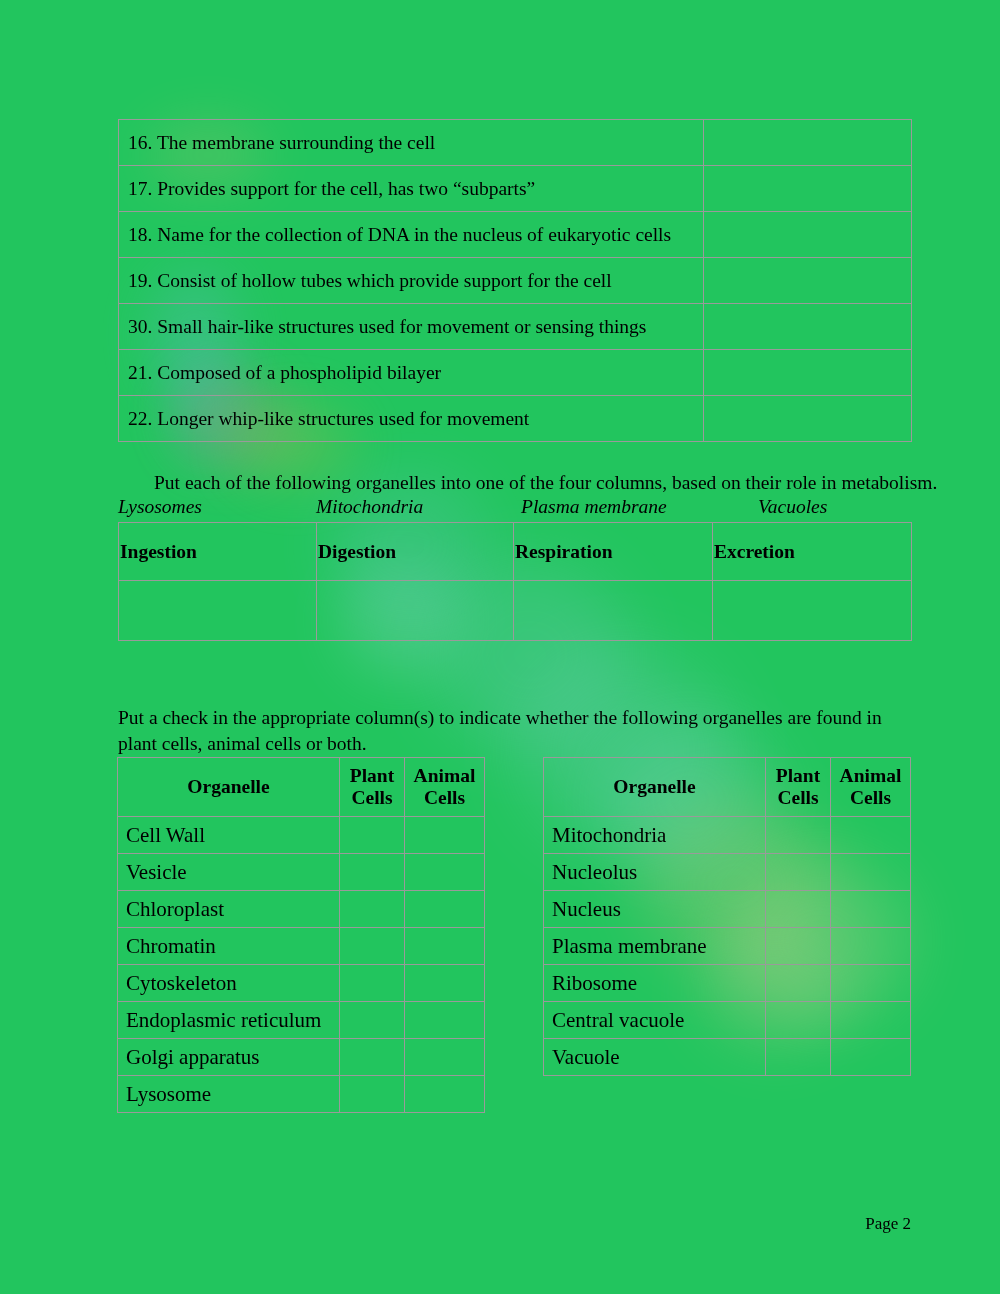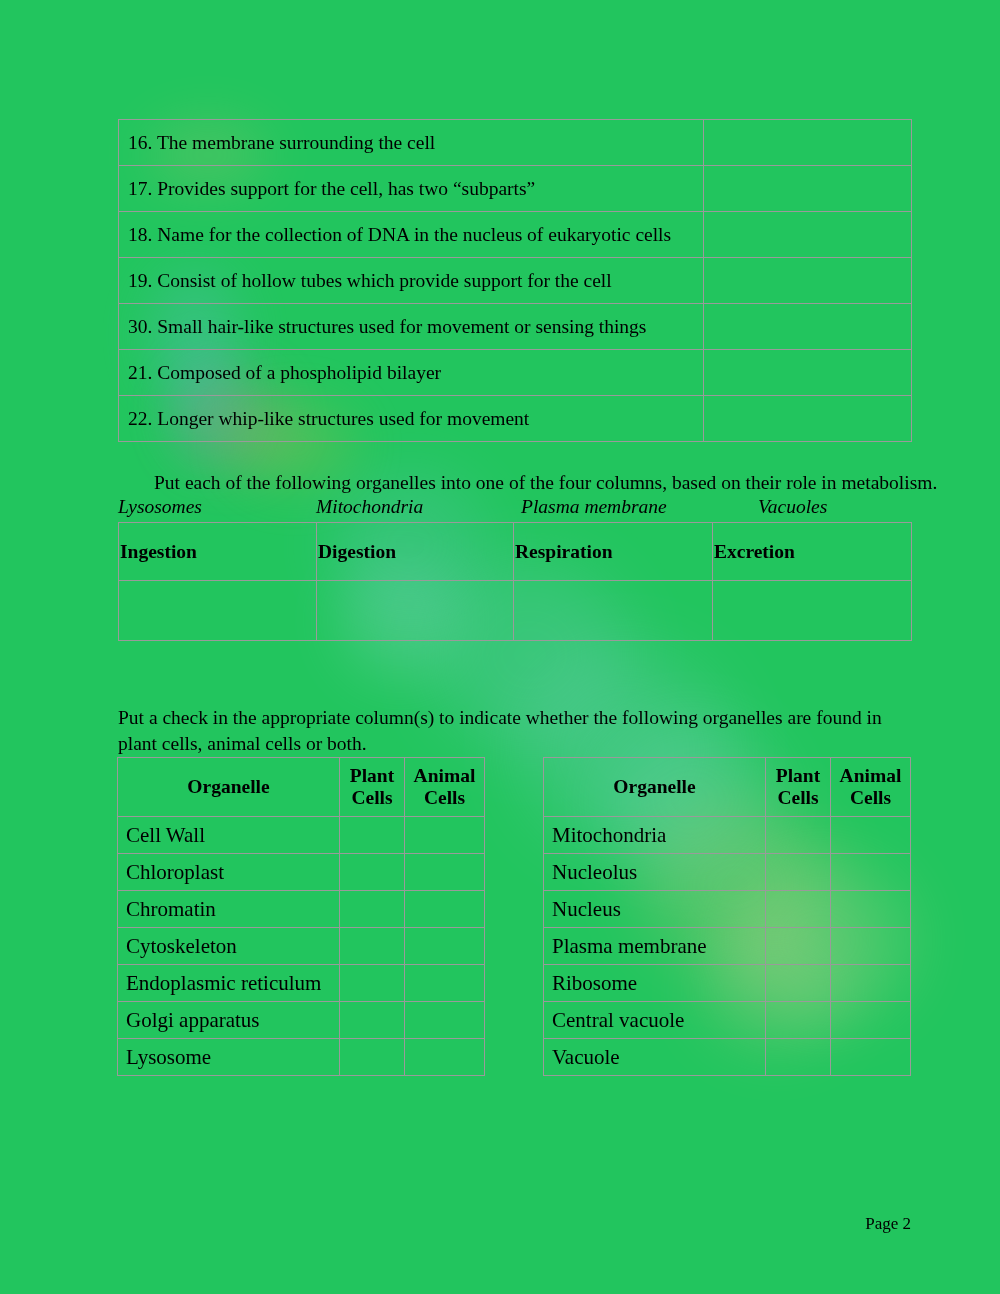--- a/index.html
+++ b/index.html
@@ -263,20 +263,25 @@
           <th>Animal Cells</th>
         </tr>
       </thead>
       <tbody>
         <tr>
           <td>Cell Wall</td>
           <td class="mark-cell"></td>
           <td class="mark-cell"></td>
         </tr>
         <tr>
+          <td>Vesicle</td>
+          <td class="mark-cell"></td>
+          <td class="mark-cell"></td>
+        </tr>
+        <tr>
           <td>Chloroplast</td>
           <td class="mark-cell"></td>
           <td class="mark-cell"></td>
         </tr>
         <tr>
           <td>Chromatin</td>
           <td class="mark-cell"></td>
           <td class="mark-cell"></td>
         </tr>
         <tr>

